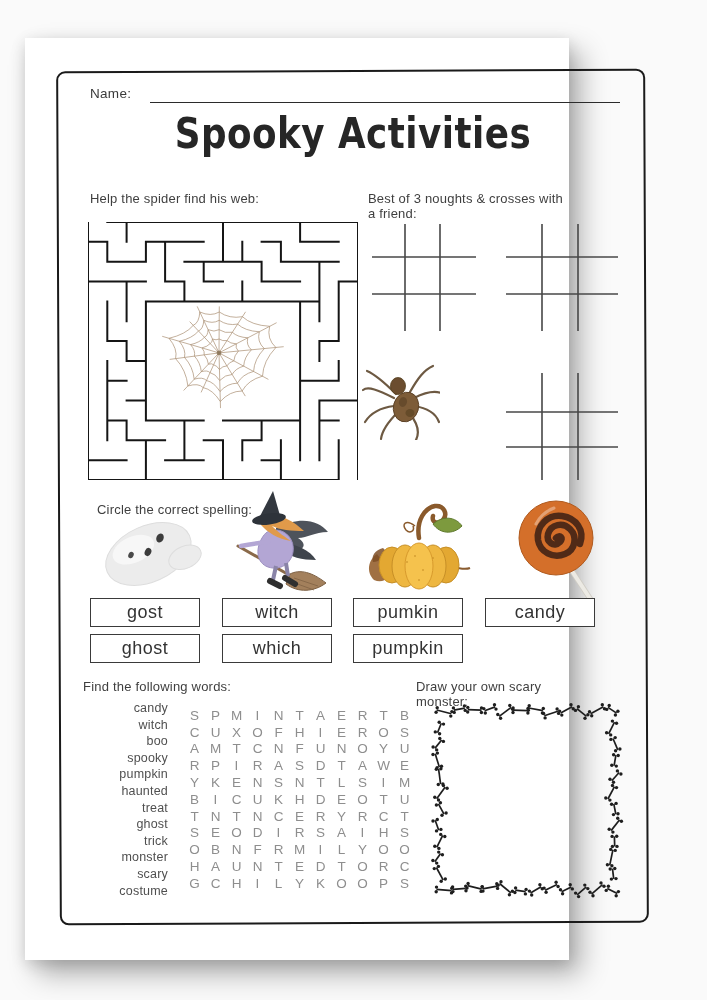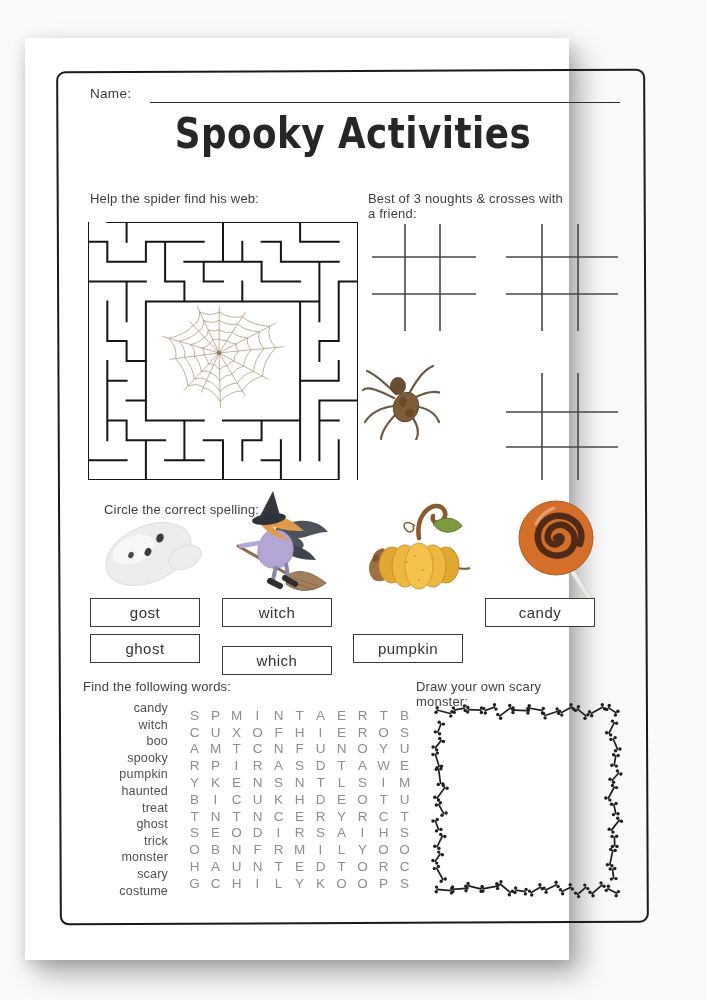--- a/index.html
+++ b/index.html
@@ -10,21 +10,21 @@
     border-radius:9px;transform:rotate(-.25deg);}
   .abs{position:absolute;}
   .name-label{left:65px;top:48px;font-size:13.5px;color:#3a3a3a;letter-spacing:.3px;}
   .name-line{left:125px;top:46px;width:470px;height:18px;border-bottom:1.6px solid #2b2b2b;}
   .title{left:33px;top:74px;width:590px;text-align:center;font-size:38px;font-weight:800;
     color:#262626;font-family:"DejaVu Sans",sans-serif;letter-spacing:.5px;transform:scale(.94,1.1);}
   .byline{left:33px;top:134px;width:590px;text-align:center;font-size:11.5px;color:#4a4a4a;}
   .byline .by{font-family:"Liberation Serif",serif;font-style:italic;color:#666;margin-right:3px;}
   .seclabel{font-size:13px;color:#3f3f3f;letter-spacing:.2px;}
   .optbox{position:absolute;width:108px;height:27px;border:1.5px solid #3a3a3a;background:#fff;
-    display:flex;align-items:center;justify-content:center;font-size:15px;color:#333;letter-spacing:.5px;}
+    display:flex;align-items:center;justify-content:center;font-size:18px;color:#333;letter-spacing:.5px;}
   .wordlist{left:40px;top:662px;width:103px;text-align:right;font-size:12.5px;color:#4f4f4f;
     line-height:16.6px;letter-spacing:.2px;}
   .wsgrid{left:159px;top:669px;display:grid;grid-template-columns:repeat(11,21px);
     grid-auto-rows:16.8px;}
   .wsgrid span{display:flex;align-items:center;justify-content:center;font-size:13.5px;color:#8e8e8e;}
   svg{display:block;}
 </style>
 </head>
 <body>
 
@@ -80,21 +80,21 @@
       <path d="M54,42 C66,36 76,34 83,38"></path>
       <path d="M54,50 C68,52 76,58 79,66"></path>
       <path d="M50,58 C58,68 60,76 56,84"></path>
     </g>
     <ellipse cx="38" cy="30" rx="7.5" ry="8.5" fill="#6b4d2f" stroke="#56401f" stroke-width=".8"></ellipse>
     <ellipse cx="46" cy="51" rx="12.5" ry="15" fill="#7d5c38" stroke="#5c4226" stroke-width=".9" transform="rotate(16 46 51)"></ellipse>
     <ellipse cx="43" cy="46" rx="4" ry="5" fill="#5e4528" opacity=".7" transform="rotate(16 43 46)"></ellipse>
     <ellipse cx="50" cy="57" rx="4.5" ry="4" fill="#55401f" opacity=".6"></ellipse>
   </svg>
 
-  <div class="abs seclabel" style="left:79px;top:464px;">Circle the correct spelling:</div>
+  <div class="abs seclabel" style="left:72px;top:464px;">Circle the correct spelling:</div>
 
   <svg class="abs" style="left:63px;top:470px;" width="130" height="92" viewBox="0 0 130 92">
     <g transform="rotate(-24 60 45)">
       <ellipse cx="60" cy="46" rx="45" ry="28" fill="#ececec" stroke="#dddddd"></ellipse>
       <ellipse cx="92" cy="64" rx="17" ry="11" fill="#ececec" stroke="#dddddd"></ellipse>
       <ellipse cx="48" cy="36" rx="22" ry="13" fill="#f7f7f7"></ellipse>
     </g>
     <ellipse cx="72" cy="30" rx="3.6" ry="4.6" fill="#3c3c3c" transform="rotate(24 72 30)"></ellipse>
     <ellipse cx="60" cy="44" rx="3.2" ry="4.2" fill="#3c3c3c" transform="rotate(24 60 44)"></ellipse>
     <ellipse cx="43" cy="47" rx="2.6" ry="3.4" fill="#4a4a4a" transform="rotate(24 43 47)"></ellipse>
@@ -140,21 +140,22 @@
     <line x1="52" y1="72" x2="73" y2="104" stroke="#cfccc4" stroke-width="5.6"></line>
     <line x1="52" y1="72" x2="73" y2="104" stroke="#eceae4" stroke-width="4"></line>
     <circle cx="38" cy="42" r="37" fill="#d46f2a" stroke="#b05a1e" stroke-width="1"></circle>
     <path d="M38,42 C42,38 46,42 42,46 C36,52 28,46 30,38 C33,28 45,26 52,33 C60,41 57,54 47,58 C35,63 22,56 20,44 C18,30 30,18 44,20 C58,22 67,34 62,48" stroke="#3d2114" stroke-width="6.5" fill="none" opacity=".88" stroke-linecap="round"></path>
     <path d="M18,28 C22,20 28,15 36,12" stroke="#ffffff" stroke-width="3" fill="none" opacity=".35" stroke-linecap="round"></path>
   </svg>
 
   <div class="optbox" style="left:65px;top:560px;">gost</div>
   <div class="optbox" style="left:65px;top:596px;">ghost</div>
   <div class="optbox" style="left:197px;top:560px;">witch</div>
-  <div class="optbox" style="left:197px;top:596px;margin-top:12px;">which</div>
+  <div class="optbox" style="left:197px;top:596px;">which</div>
+  <div class="optbox" style="left:328px;top:560px;">pumkin</div>
   <div class="optbox" style="left:328px;top:596px;">pumpkin</div>
   <div class="optbox" style="left:460px;top:560px;">candy</div>
 
   <div class="abs seclabel" style="left:58px;top:641px;">Find the following words:</div>
   <div class="abs seclabel" style="left:391px;top:641px;">Draw your own scary monster:</div>
 
   <div class="abs wordlist">
       <div>candy</div>
       <div>witch</div>
       <div>boo</div>

